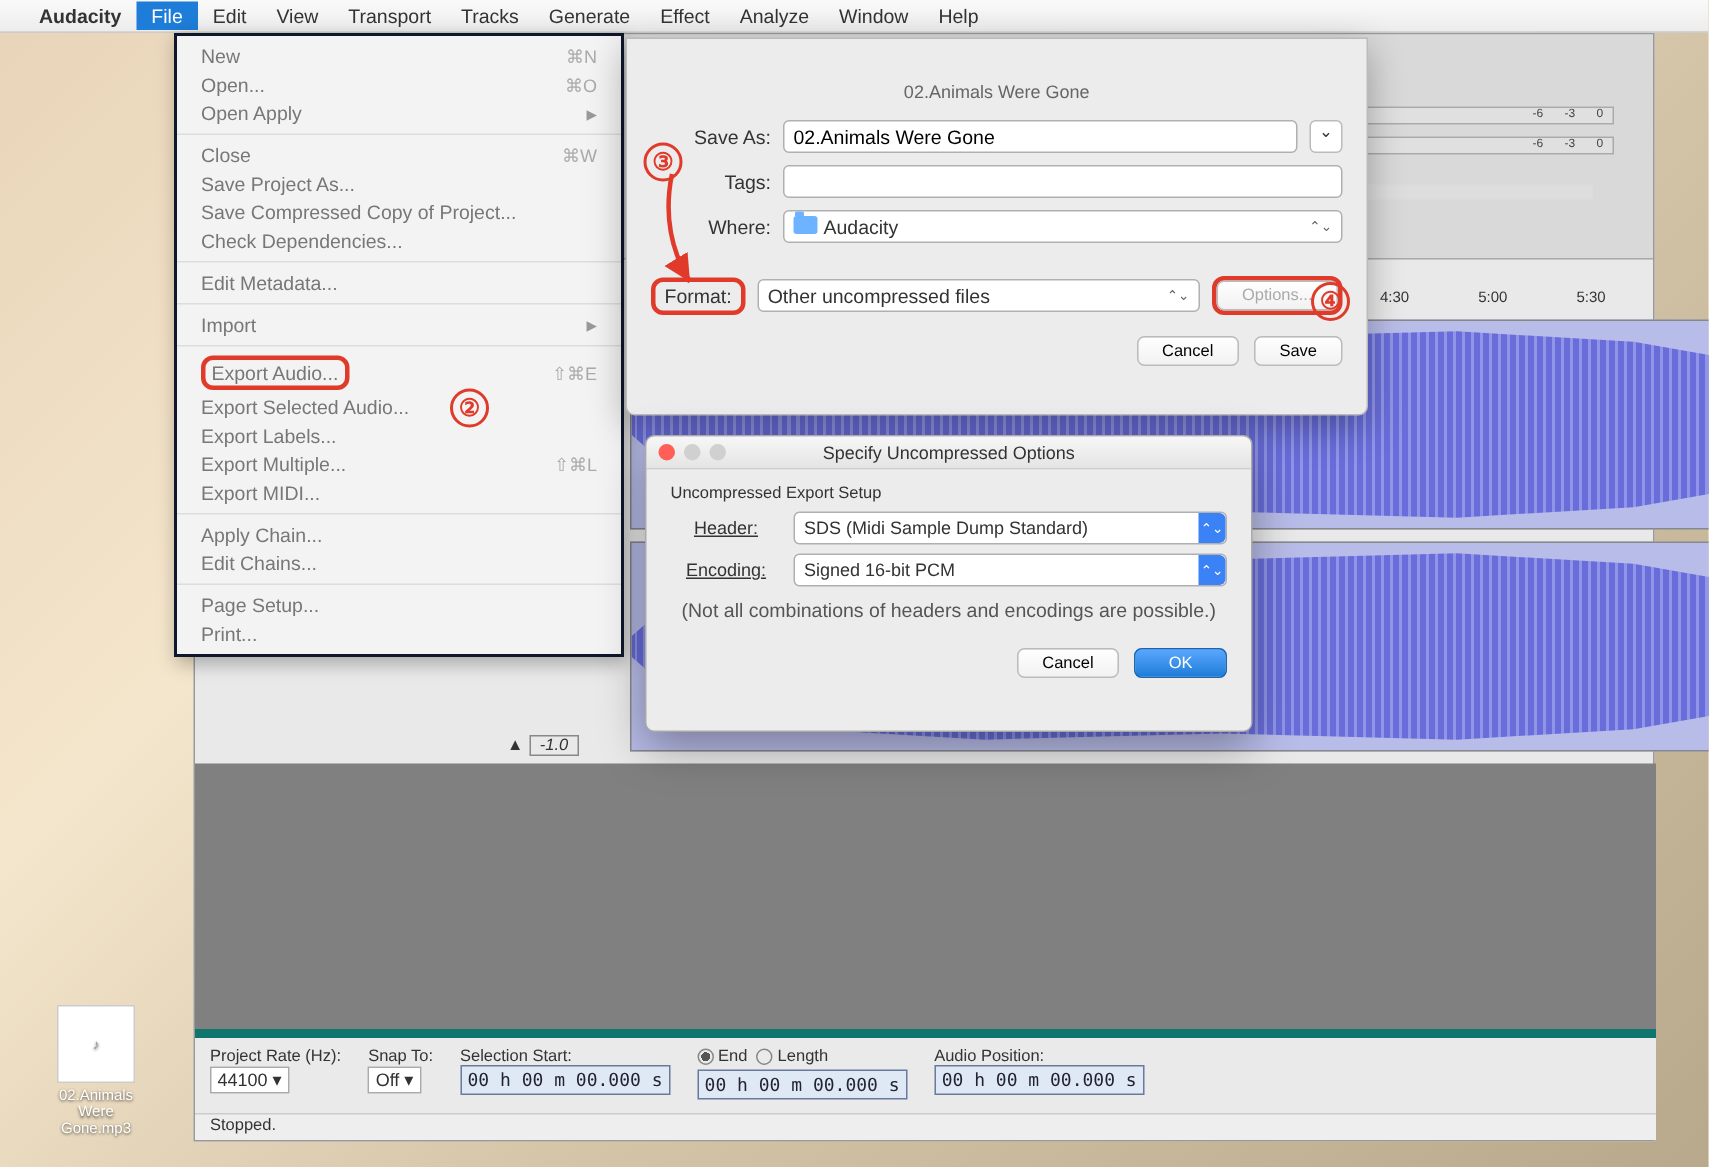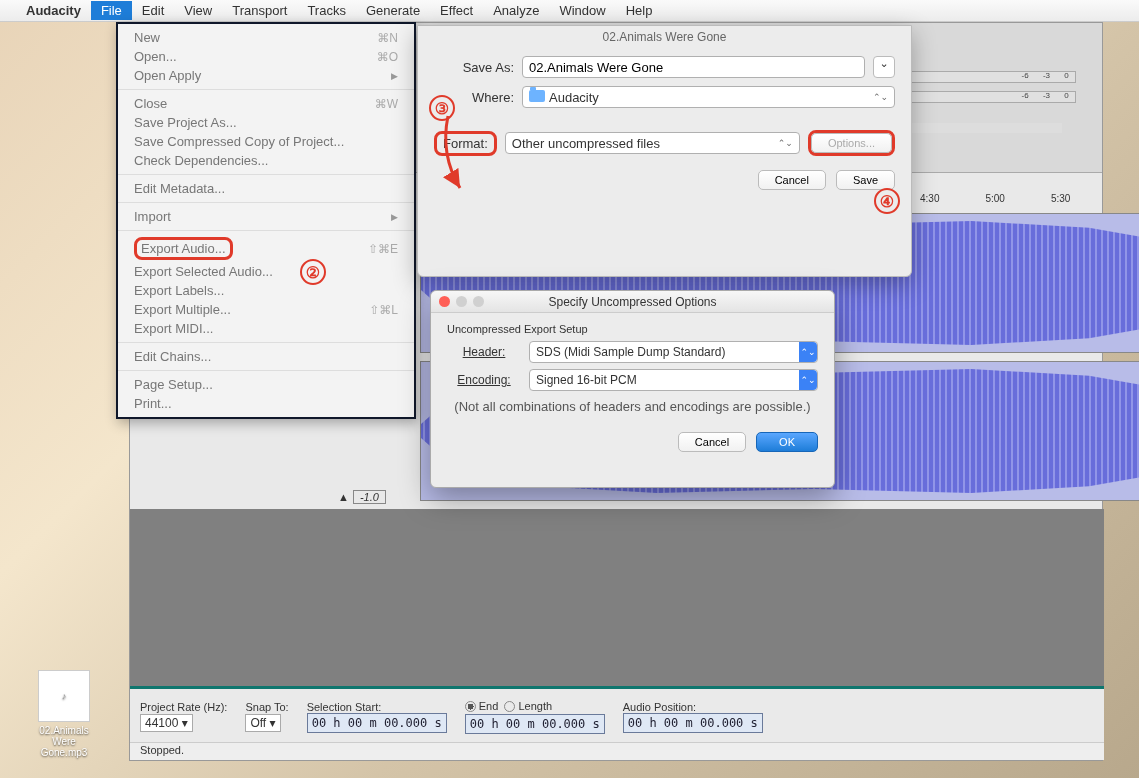--- a/index.html
+++ b/index.html
@@ -31,31 +31,31 @@
 
 .timeline{position:absolute;left:790px;top:170px;font-size:10px;color:#333;display:flex;gap:46px;}
 .waveform-area{position:absolute;left:290px;top:190px;width:788px;height:296px;}
 .wave{height:140px;background:#b8bce8;position:relative;overflow:hidden;margin-bottom:8px;border:1px solid #888;}
 .wave::before{content:"";position:absolute;inset:0;background:repeating-linear-gradient(90deg,#5a5fd8 0 2px,#8a8ee8 2px 4px,#5a5fd8 4px 6px);opacity:.85;clip-path:polygon(0 45%,5% 20%,15% 10%,30% 5%,50% 8%,70% 5%,85% 10%,95% 20%,100% 40%,100% 60%,95% 80%,85% 90%,70% 95%,50% 92%,30% 95%,15% 90%,5% 80%,0 55%);}
 .gray-panel{position:absolute;left:0px;top:486px;width:974px;height:180px;background:#808080;}
 .track-ruler{position:absolute;left:200px;top:466px;font-size:11px;color:#333;padding:2px 8px;background:#e9e9e9;}
 .track-ruler .ampbox{border:1px solid #888;padding:0 6px;margin-left:4px;font-style:italic;}
 
 
-.bottombar{position:absolute;left:0;bottom:18px;width:974px;height:56px;background:#eaeaea;border-top:3px solid #0f766e;display:flex;align-items:center;padding:6px 10px;gap:18px;font-size:12px;}
+.bottombar{position:absolute;left:0;bottom:18px;width:974px;height:56px;background:#eaeaea;border-top:6px solid #0f766e;display:flex;align-items:flex-start;padding:6px 10px;gap:18px;font-size:12px;}
 .bb-group label{display:block;font-size:11px;margin-bottom:3px;}
 .numbox{background:#dfe8f5;border:1px solid #6a7a9a;padding:2px 4px;font-family:monospace;font-size:12px;color:#223;}
 .combo{background:#fff;border:1px solid #aaa;padding:1px 4px;font-size:12px;}
 .statusbar{position:absolute;left:0;bottom:0;width:974px;height:18px;background:#eee;border-top:1px solid #ccc;font-size:11px;padding:1px 10px;}
 .radio{display:inline-flex;align-items:center;gap:3px;font-size:11px;}
 .radio .dot{width:11px;height:11px;border:1px solid #888;border-radius:50%;display:inline-block;}
 .radio .dot.on{background:radial-gradient(#555 0 3px,transparent 3px);}
 
 
-.sheet{position:absolute;left:417px;top:25px;width:495px;height:252px;background:#ececec;border:1px solid #bbb;border-radius:0 0 6px 6px;box-shadow:0 8px 24px rgba(0,0,0,.3);padding:4px 16px;}
+.sheet{position:absolute;left:417px;top:25px;width:495px;height:252px;background:#ececec;border:1px solid #bbb;border-radius:0 0 6px 6px;box-shadow:0 8px 24px rgba(0,0,0,.3);padding:28px 16px;}
 .sheet .title{text-align:center;font-size:12px;color:#666;margin-bottom:12px;}
 .sheet .frow{display:flex;align-items:center;margin-bottom:8px;gap:8px;}
 .sheet .lab{width:80px;text-align:right;font-size:13px;}
 .txtfield{background:#fff;border:1px solid #b0b0b0;border-radius:4px;padding:2px 6px;height:22px;font-size:13px;}
 .dropbtn{background:#fff;border:1px solid #b0b0b0;border-radius:4px;padding:2px 6px;height:22px;font-size:13px;display:flex;align-items:center;justify-content:space-between;}
 .dropbtn .chev{font-size:9px;color:#666;}
 .macbtn{background:linear-gradient(#fff,#f1f1f1);border:1px solid #bbb;border-radius:5px;padding:3px 16px;font-size:11px;}
 .expand{width:22px;height:22px;border:1px solid #bbb;border-radius:4px;background:#fff;text-align:center;font-size:11px;}
 .sheet-buttons{display:flex;justify-content:flex-end;gap:10px;margin-top:14px;}
 
@@ -218,37 +218,44 @@
     </div>
   <div class="row">
       <span>Export Multiple...</span>
       <span class="sc">⇧⌘L</span>
     </div>
   <div class="row">
       <span>Export MIDI...</span>
     </div>
   <hr>
   <div class="row">
+      <span>Apply Chain...</span>
+    </div>
+  <div class="row">
       <span>Edit Chains...</span>
     </div>
   <hr>
   <div class="row">
       <span>Page Setup...</span>
     </div>
   <div class="row">
       <span>Print...</span>
     </div>
 </div>
 
 <div class="sheet">
   <div class="title">02.Animals Were Gone</div>
   <div class="frow">
     <span class="lab">Save As:</span>
     <input class="txtfield" style="flex: 1 1 0%;" value="02.Animals Were Gone">
     <span class="expand">⌄</span>
+  </div>
+  <div class="frow">
+    <span class="lab">Tags:</span>
+    <input class="txtfield" style="flex: 1 1 0%;" value="">
   </div>
   <div class="frow">
     <span class="lab">Where:</span>
     <span class="dropbtn" style="flex:1">
         <span><span class="folder-icon"></span><span>Audacity</span></span>
         <span class="chev">⌃⌄</span>
       </span>
   </div>
   <div style="height:14px"></div>
   <div class="frow">

